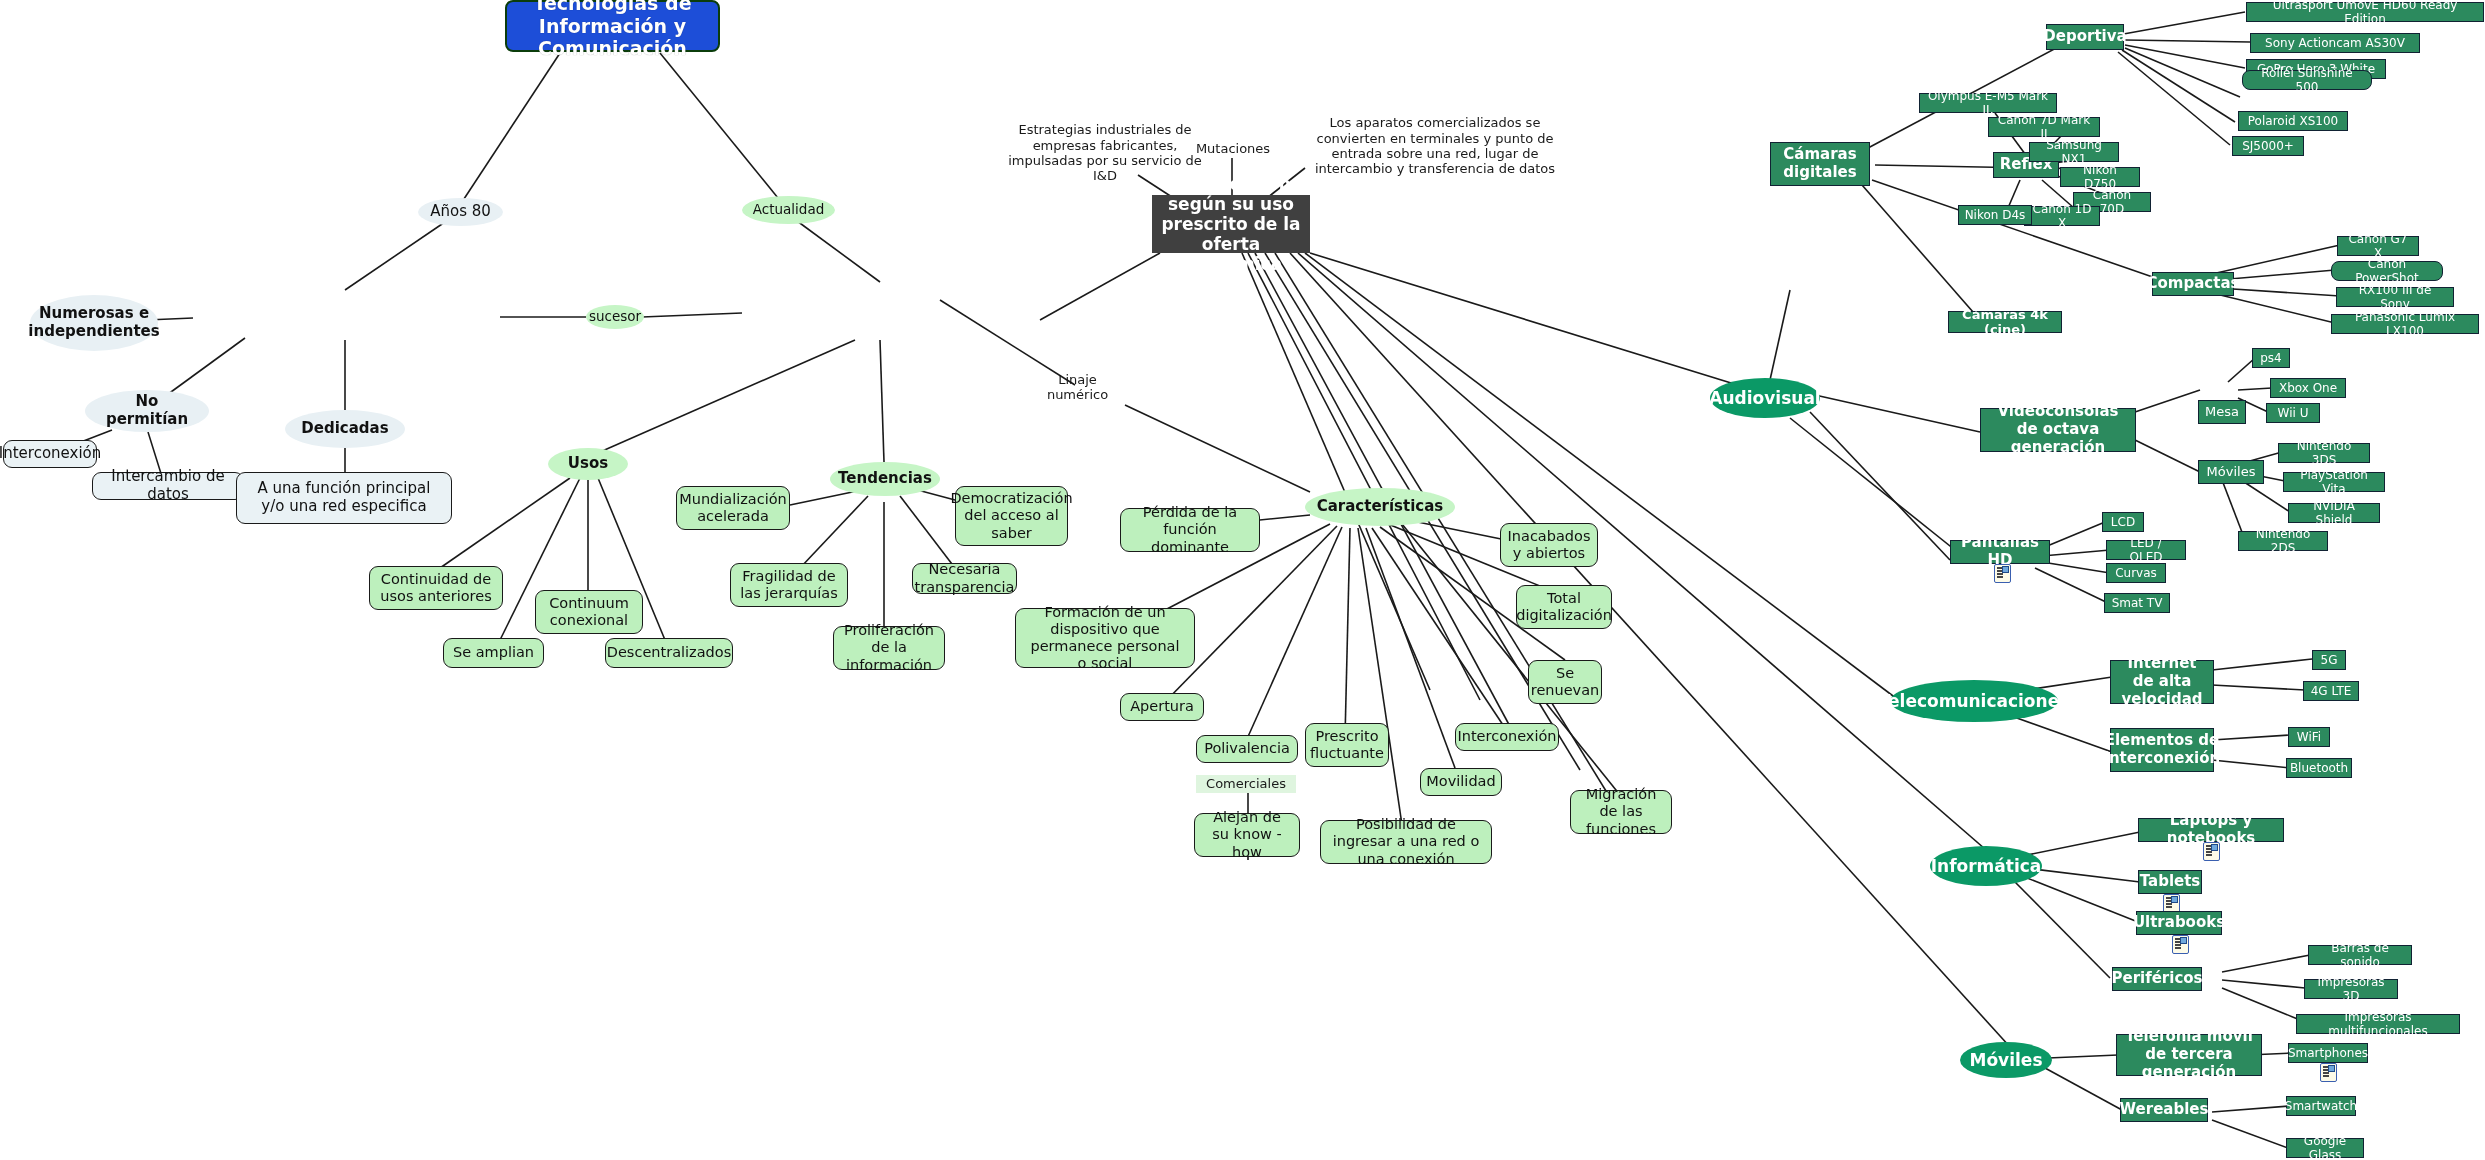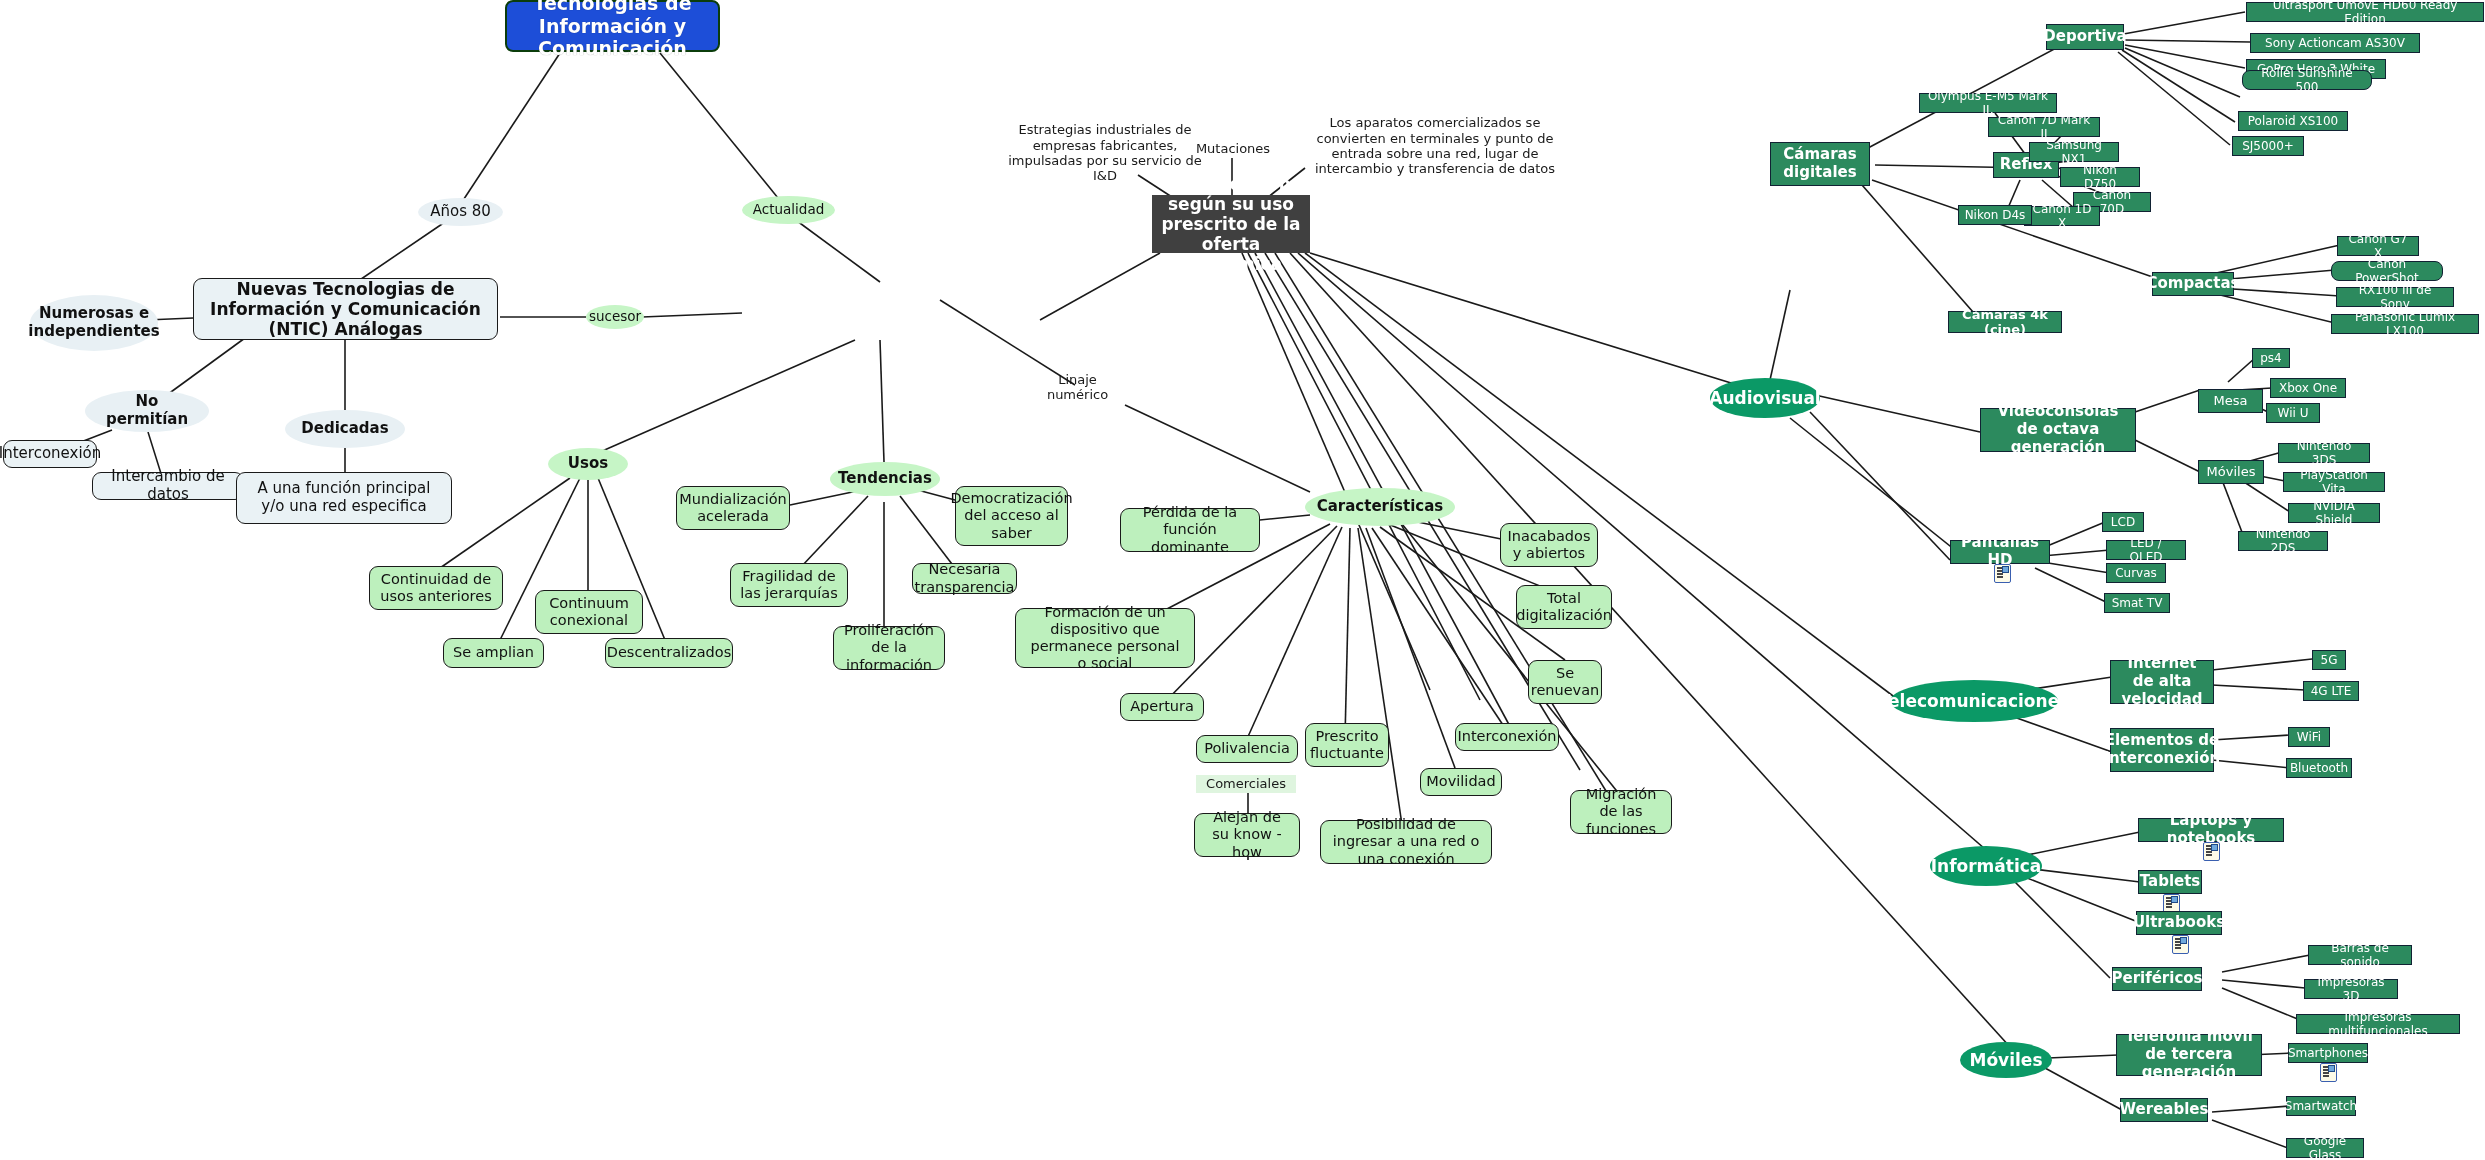--- a/index.html
+++ b/index.html
@@ -194,21 +194,20 @@
     <line x1="2212" y1="1120" x2="2288" y2="1148"></line>
   </svg>
 
   <div class="node root" style="left:505px;top:0px;width:215px;height:52px;">Tecnologías de Información y Comunicación</div>
 
   <div class="node pblue-ell n" style="left:418px;top:198px;width:85px;height:28px;">Años 80</div>
   <div class="node lgreen-ell n" style="left:742px;top:196px;width:93px;height:28px;">Actualidad</div>
   <div class="node lgreen-ell n" style="left:586px;top:305px;width:58px;height:24px;">sucesor</div>
   <div class="node plain" style="left:1030px;top:378px;width:95px;height:18px;">Linaje numérico</div>
 
-  <div class="node pblue-box b" style="left:193px;top:278px;width:305px;height:62px;">Nuevas Tecnologias de Información y Comunicación (NTIC) Análogas</div>
   <div class="node pblue-ell" style="left:30px;top:295px;width:128px;height:56px;">Numerosas e independientes</div>
   <div class="node pblue-ell" style="left:85px;top:390px;width:124px;height:42px;">No permitían</div>
   <div class="node pblue-box" style="left:3px;top:440px;width:94px;height:28px;">Interconexión</div>
   <div class="node pblue-box" style="left:92px;top:472px;width:152px;height:28px;">Intercambio de datos</div>
   <div class="node pblue-ell" style="left:285px;top:410px;width:120px;height:38px;">Dedicadas</div>
   <div class="node pblue-box" style="left:236px;top:472px;width:216px;height:52px;">A una función principal y/o una red especifica</div>
 
 
   <div class="node lgreen-ell" style="left:548px;top:448px;width:80px;height:32px;">Usos</div>
   <div class="node lgreen-box" style="left:369px;top:566px;width:134px;height:44px;">Continuidad de usos anteriores</div>
@@ -266,21 +265,21 @@
 
   <div class="node dgreen b" style="left:2152px;top:272px;width:82px;height:24px;">Compactas</div>
   <div class="node dgreen sm" style="left:2337px;top:236px;width:82px;height:20px;">Canon G7 X</div>
   <div class="node dgreen sm" style="left:2331px;top:261px;width:112px;height:20px;border-radius:8px;">Canon PowerShot</div>
   <div class="node dgreen sm" style="left:2336px;top:287px;width:118px;height:20px;">RX100 III de Sony</div>
   <div class="node dgreen sm" style="left:2331px;top:314px;width:148px;height:20px;">Panasonic Lumix LX100</div>
 
   <div class="node dgreen b" style="left:1948px;top:311px;width:114px;height:22px;font-size:13px;">Cámaras 4k (cine)</div>
 
   <div class="node dgreen b" style="left:1980px;top:408px;width:156px;height:44px;">Videoconsolas de octava generación</div>
-  <div class="node dgreen" style="left:2198px;top:389px;width:65px;height:24px;">Mesa</div>
+  <div class="node dgreen" style="left:2198px;top:400px;width:48px;height:24px;">Mesa</div>
   <div class="node dgreen sm" style="left:2252px;top:348px;width:38px;height:20px;">ps4</div>
   <div class="node dgreen sm" style="left:2270px;top:378px;width:76px;height:20px;">Xbox One</div>
   <div class="node dgreen sm" style="left:2266px;top:403px;width:54px;height:20px;">Wii U</div>
   <div class="node dgreen" style="left:2198px;top:460px;width:66px;height:24px;">Móviles</div>
   <div class="node dgreen sm" style="left:2278px;top:443px;width:92px;height:20px;">Nintendo 3DS</div>
   <div class="node dgreen sm" style="left:2283px;top:472px;width:102px;height:20px;">PlayStation Vita</div>
   <div class="node dgreen sm" style="left:2288px;top:503px;width:92px;height:20px;">NVIDIA Shield</div>
   <div class="node dgreen sm" style="left:2238px;top:531px;width:90px;height:20px;">Nintendo 2DS</div>
 
   <div class="node dgreen b" style="left:1950px;top:540px;width:100px;height:24px;">Pantallas HD</div>

